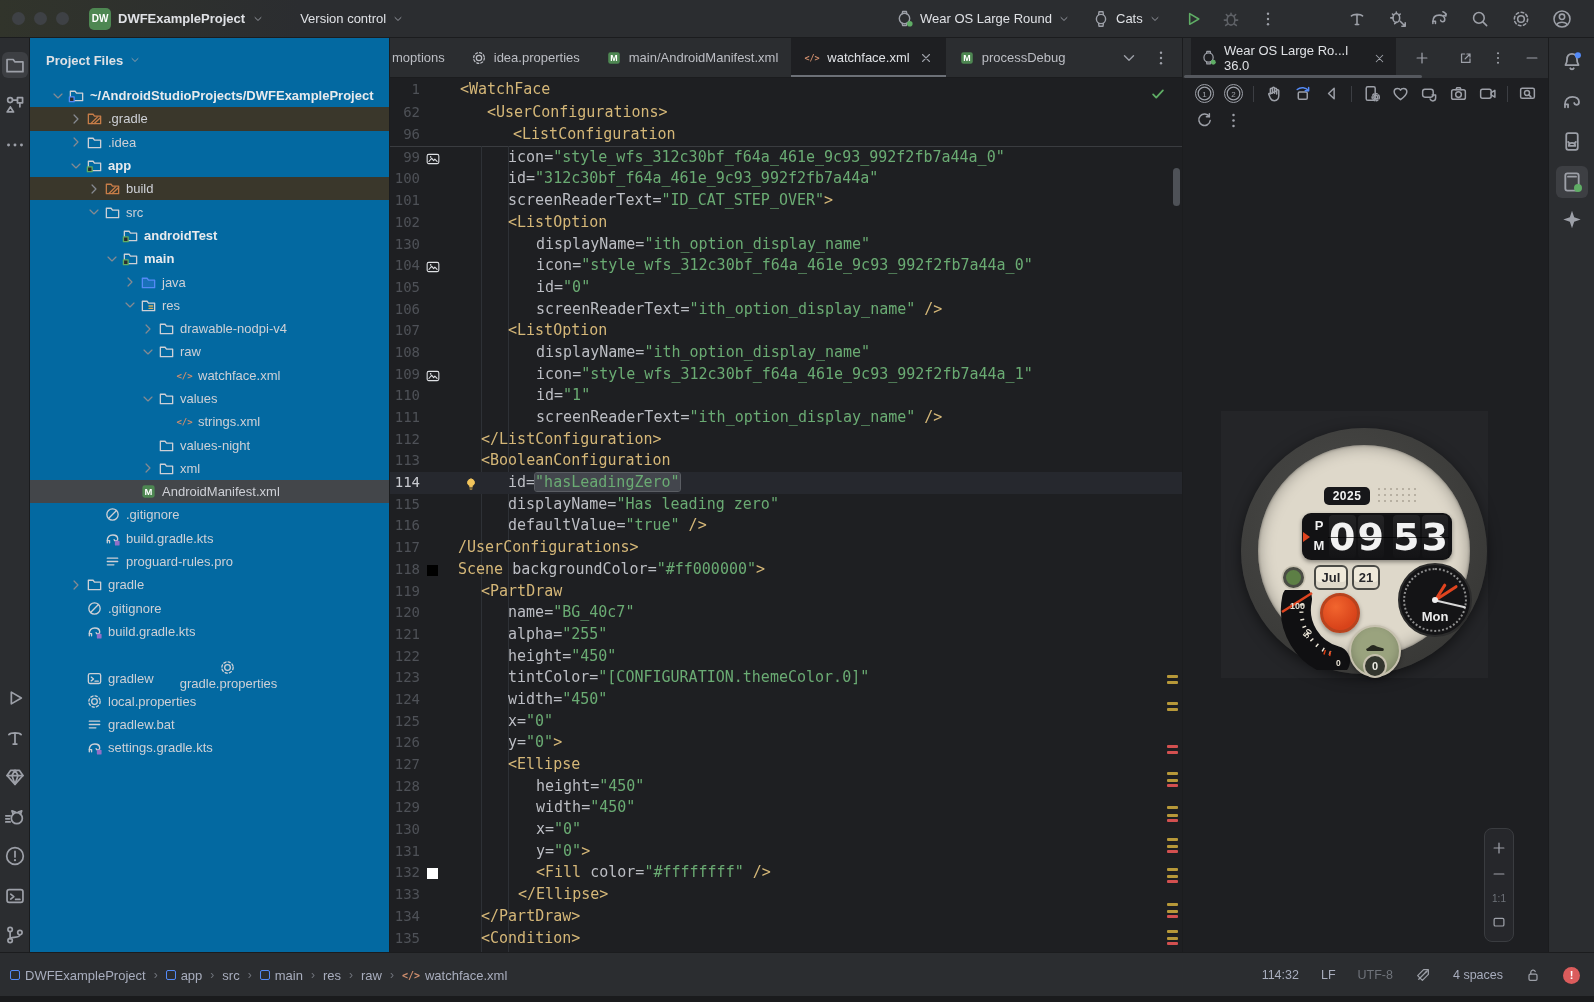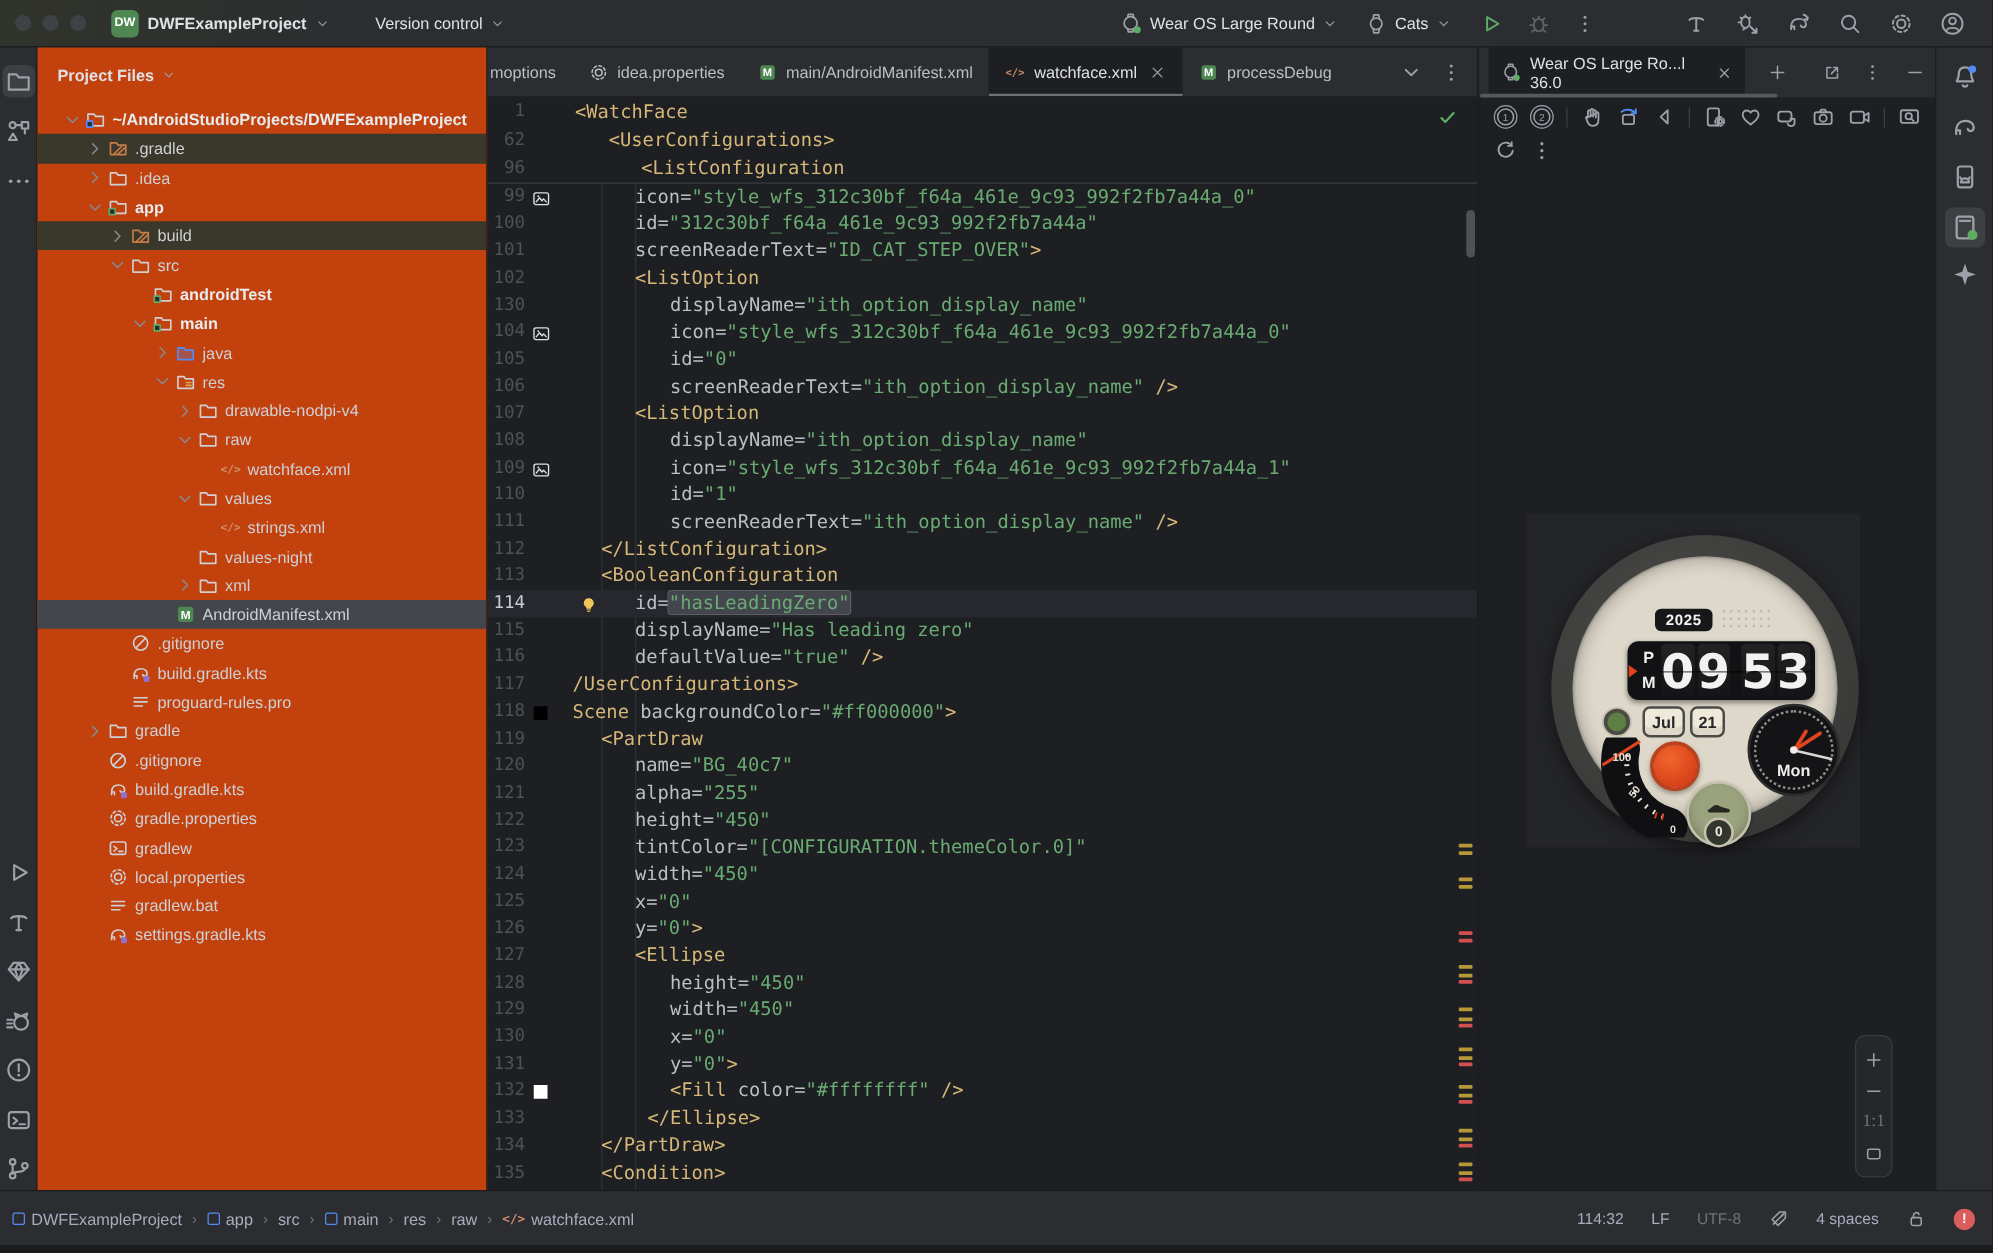--- a/index.html
+++ b/index.html
@@ -35,21 +35,21 @@
     background:#2b2d30; border-right:1px solid #1b1c1e; }
   .rail-ic { position:absolute; left:50%; transform:translateX(-50%); width:22px; height:22px; color:#9da0a8; }
   .rail-ic.active { background:#3d3f43; border-radius:6px; padding:2px; width:26px; height:26px; }
   .right-rail { position:absolute; right:0; top:0; width:46px; height:100%;
     background:#2b2d30; border-left:1px solid #1b1c1e; }
   .right-rail .rail-ic { width:23px; height:23px; }
   .right-rail .rail-ic.active { width:32px; height:32px; padding:4px; }
 
   
   .project-panel { position:absolute; left:30px; top:0; width:360px; height:100%;
-    background:#c2410c; border-right:1px solid #1b1c1e; overflow:hidden; }
+    background:#0369a1; border-right:1px solid #1b1c1e; overflow:hidden; }
   .pp-header { height:44px; display:flex; align-items:center; padding-left:16px; gap:6px; }
   .pp-title { font-size:13px; font-weight:bold; color:#dfe1e5; }
   .tree { position:absolute; top:46px; left:0; width:100%; }
   .trow { height:23.3px; display:flex; align-items:center; font-size:13px; color:#ced0d6; white-space:nowrap; }
   .trow.dim-row { background:#3a372b; }
   .trow.sel-row { background:#43464a; }
   .trow .tchev { width:16px; height:16px; flex:none; color:#868a91; }
   .trow .ticon { width:17px; height:17px; flex:none; margin:0 5px 0 2px; }
   .trow .ticon svg { width:100%; height:100%; }
   .trow .bold { font-weight:bold; color:#e8eaed; }
@@ -147,21 +147,21 @@
   .steps { position:absolute; left:91px; top:180px; width:52px; height:52px; border-radius:50%;
     background:#9aa37e; border:2px solid #c6c0ae; box-shadow:inset 0 -4px 8px rgba(0,0,0,.18), 0 2px 4px rgba(0,0,0,.3); }
   .steps .shoe { position:absolute; left:50%; top:12px; transform:translateX(-50%); width:22px; height:13px; }
   .steps .zero { position:absolute; left:50%; bottom:-3px; transform:translateX(-50%); width:24px; height:24px;
     border-radius:50%; background:#33362e; border:2px solid #c6c0ae; color:#ecebe4; font-size:11px;
     font-weight:bold; text-align:center; line-height:20px; }
   .zoom-ctrl { position:absolute; left:301px; top:790px; width:30px; height:114px; background:#26272b;
     border:1px solid #3a3c40; border-radius:8px; display:flex; flex-direction:column;
     align-items:center; justify-content:space-around; padding:6px 0; }
   .zoom-ctrl .ic { width:16px; height:16px; }
-  .zoom-ratio { font-size:14px; color:#6f737a;font-family:Liberation Serif, serif; }
+  .zoom-ratio { font-size:10px; color:#6f737a; }
 
   
   .statusbar { position:absolute; left:0; bottom:0; width:100%; height:50px; background:#2b2d30;
     border-top:1px solid #1b1c1e; }
   .sb-inner { position:absolute; top:0; left:0; right:0; height:44px; display:flex; align-items:center;
     padding:0 14px 0 10px; font-size:13px; color:#a8adbd; }
   .sb-bottom { position:absolute; bottom:0; left:0; width:100%; height:6px; background:#1a1b1d; }
   .crumbs { display:flex; align-items:center; gap:8px; }
   .crumb { display:flex; align-items:center; gap:5px; }
   .crumb-sep { color:#6f737a; font-size:12px; }
@@ -554,21 +554,21 @@
           </div>
           <div class="trow" style="padding-left: 38px;">
             <span class="tchev"></span>
             <span class="ticon"><svg viewBox="0 0 18 18" fill="none" stroke="currentColor" stroke-width="1.4" stroke-linecap="round" stroke-linejoin="round">
                 <path d="M3.5 13.5v-2c0-4 2.4-6.2 5.9-6.2 3.1 0 5.1 1.8 5.1 4 0 1.4-.9 2.3-2.1 2.3-.9 0-1.5-.5-1.7-1.4"></path>
                 <path d="M3.5 11.2h2.4v2.3"></path>
                 <rect x="11.5" y="11.5" width="5" height="5" rx="1" fill="#9270c7" stroke="none"></rect>
               </svg></span>
             <span>build.gradle.kts</span>
           </div>
-          <div class="trow" style="padding-left: 38px;">
+          <div class="trow" style="padding-left: 38px; flex-direction: column;">
             <span class="tchev"></span>
             <span class="ticon"><svg viewBox="0 0 18 18" fill="none" stroke="currentColor" stroke-width="1.4" stroke-linecap="round" stroke-linejoin="round">
                 <circle cx="9" cy="9" r="3"></circle>
                 <circle cx="9" cy="9" r="6" stroke-dasharray="2.4 2.3"></circle>
               </svg></span>
             <span>gradle.properties</span>
           </div>
           <div class="trow" style="padding-left: 38px;">
             <span class="tchev"></span>
             <span class="ticon"><svg viewBox="0 0 18 18" fill="none" stroke="currentColor" stroke-width="1.4" stroke-linecap="round" stroke-linejoin="round">

